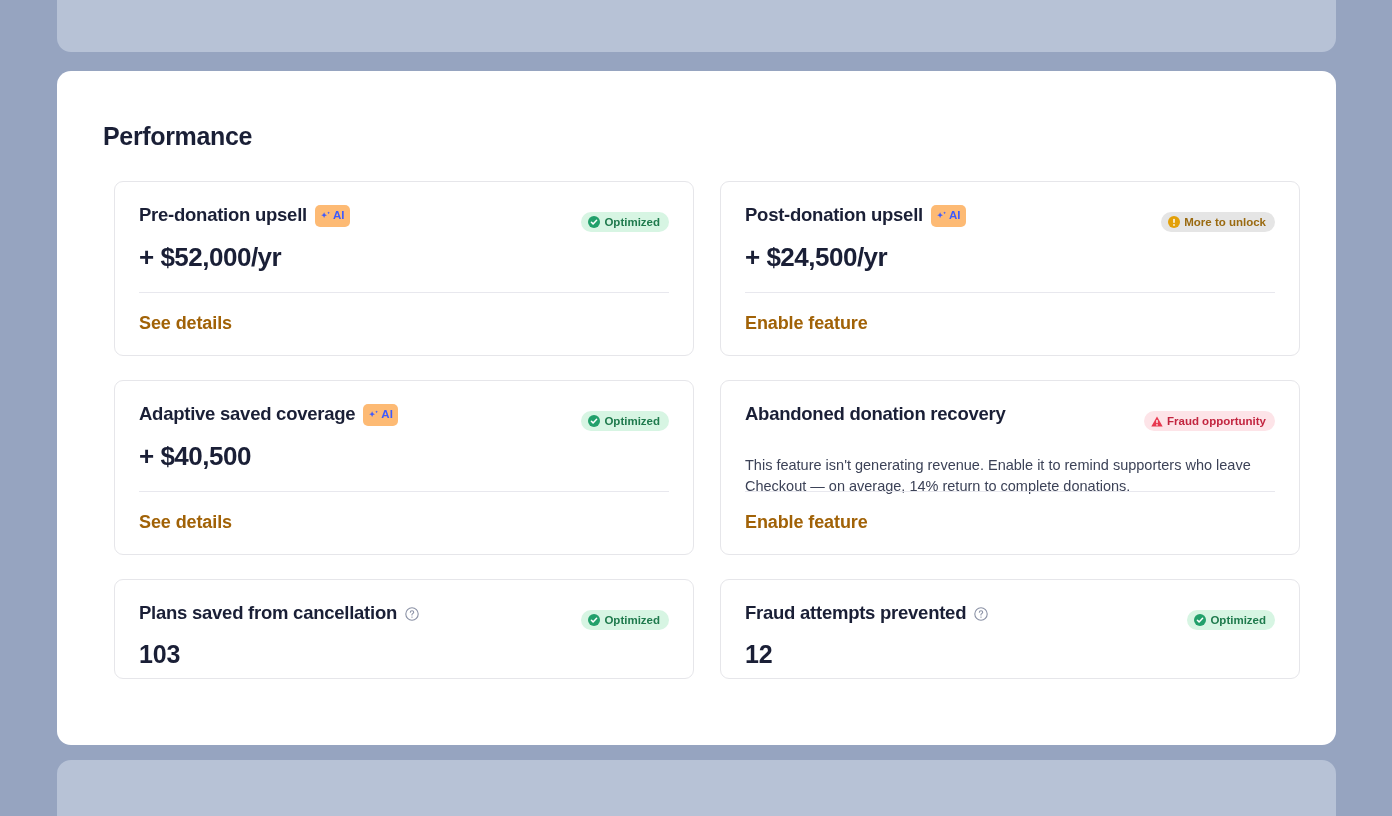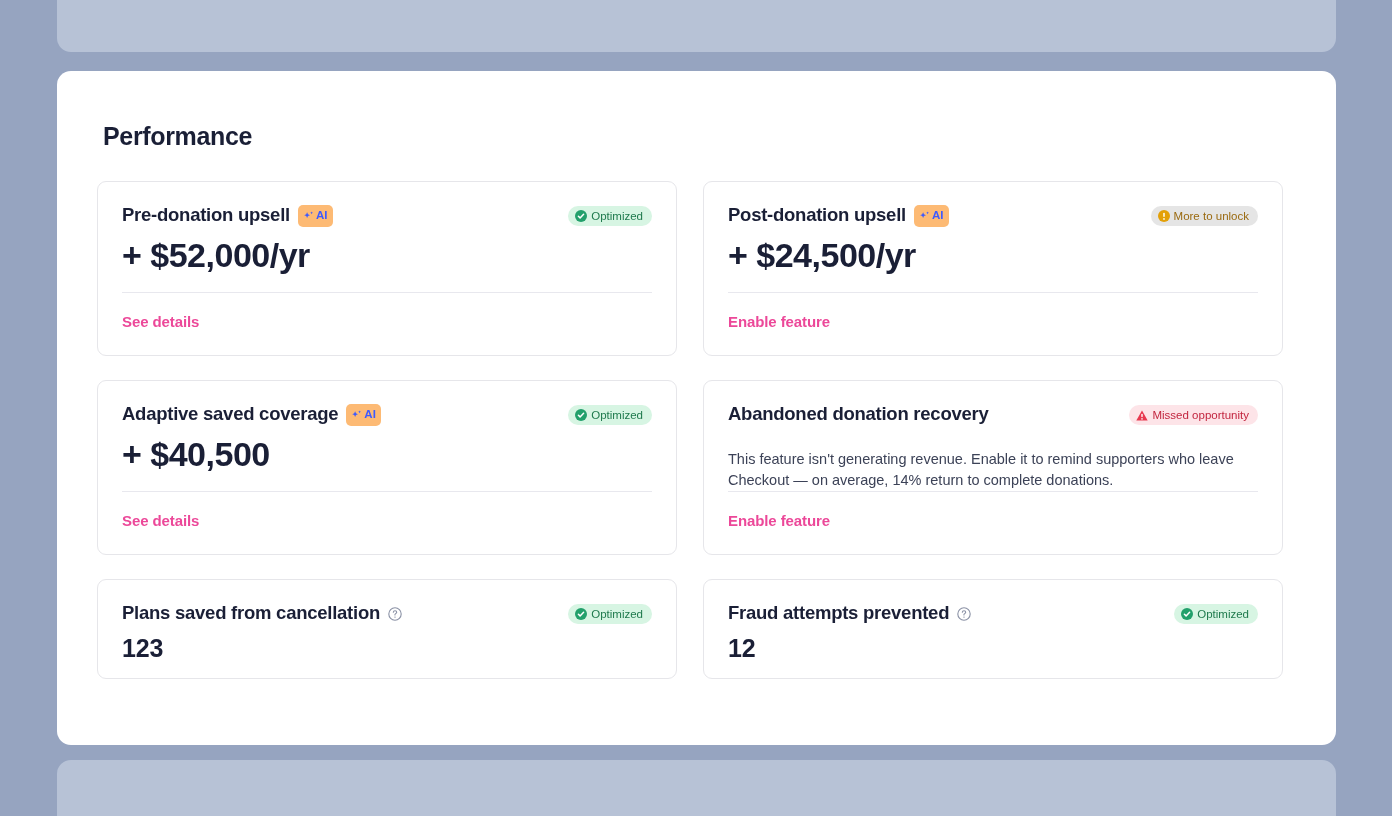--- a/index.html
+++ b/index.html
@@ -50,21 +50,21 @@
     top: 51px;
     font-size: 25px;
     font-weight: 700;
     letter-spacing: -0.35px;
     color: #1a1f36;
   }
 
   
   .metric-grid {
     position: absolute;
-    left: 40px;
+    left: 57px;
     top: 110px;
     width: 1186px;
     display: grid;
     grid-template-columns: 580px 580px;
     column-gap: 26px;
     row-gap: 24px;
   }
 
   .metric-card {
     position: relative;
@@ -127,34 +127,34 @@
   }
 
   
   .status-badge {
     display: inline-flex;
     align-items: center;
     gap: 4px;
     border-radius: 11px;
     padding: 3px 9px 3px 7px;
     font-size: 11.5px;
-    font-weight: 400;
+    font-weight: 700;
     line-height: 1.25;
     white-space: nowrap;
     flex: 0 0 auto;
-    margin-top: 2px;
+    margin-top: 8px;
   }
   .status-badge.optimized { background: #d7f5e3; color: #1f7a4d; }
   .status-badge.unlock    { background: #e5e5e5; color: #9a6a10; }
   .status-badge.missed    { background: #fde4e8; color: #c2253f; }
 
   
   .metric-value {
     margin-top: 10px;
-    font-size: 34px;
+    font-size: 26px;
     font-weight: 700;
     letter-spacing: -0.5px;
     color: #1a1f36;
   }
   .metric-value.small-num { font-size: 25px; letter-spacing: -0.2px; }
 
   
   .metric-desc {
     margin-top: 24px;
     font-size: 14.5px;
@@ -167,23 +167,23 @@
   .divider {
     position: absolute;
     left: 24px;
     right: 24px;
     height: 1px;
     background: #e8e8ee;
   }
   .card-link {
     position: absolute;
     left: 24px;
-    font-size: 15px;
+    font-size: 18px;
     font-weight: 600;
-    color: #ec4899;
+    color: #a16207;
     text-decoration: none;
     cursor: pointer;
     letter-spacing: -0.1px;
   }
   .metric-card.tall .divider   { top: 110px; }
   .metric-card.tall .card-link { top: 131px; }
 </style>
 </head>
 <body>
 
@@ -281,21 +281,21 @@
               <span class="card-title">Abandoned donation recovery</span>
             </div>
             <span class="status-badge missed">
               <span style="display: inline-flex;">
                 <svg width="12" height="11" viewBox="0 0 12 11" fill="none" xmlns="http://www.w3.org/2000/svg">
                   <path d="M6 0.6L11.7 10.6H0.3L6 0.6z" fill="#e8384f"></path>
                   <rect x="5.3" y="3.8" width="1.4" height="3.4" rx="0.7" fill="#ffffff"></rect>
                   <circle cx="6" cy="8.9" r="0.78" fill="#ffffff"></circle>
                 </svg>
               </span>
-              <span>Missed opportunity</span>
+              <span>Fraud opportunity</span>
             </span>
           </div>
           <div class="metric-desc">This feature isn't generating revenue. Enable it to remind supporters who leave Checkout — on average, 14% return to complete donations.</div>
           <div class="divider"></div>
           <a class="card-link">Enable feature</a>
         </div>
         <div class="metric-card short">
           <div class="card-head">
             <div class="title-row">
               <span class="card-title">Plans saved from cancellation</span>
@@ -310,21 +310,21 @@
             <span class="status-badge optimized">
               <span style="display: inline-flex;">
                 <svg width="12" height="12" viewBox="0 0 12 12" fill="none" xmlns="http://www.w3.org/2000/svg">
                   <circle cx="6" cy="6" r="6" fill="#22a06b"></circle>
                   <path d="M3.4 6.2l1.7 1.7 3.5-3.6" stroke="#ffffff" stroke-width="1.5" stroke-linecap="round" stroke-linejoin="round"></path>
                 </svg>
               </span>
               <span>Optimized</span>
             </span>
           </div>
-          <div class="metric-value small-num">123</div>
+          <div class="metric-value small-num">103</div>
         </div>
         <div class="metric-card short">
           <div class="card-head">
             <div class="title-row">
               <span class="card-title">Fraud attempts prevented</span>
               <span class="help-icon">
                 <svg width="14" height="14" viewBox="0 0 14 14" fill="none" xmlns="http://www.w3.org/2000/svg">
                   <circle cx="7" cy="7" r="6.2" stroke="#8a91a5" stroke-width="1.1"></circle>
                   <path d="M5.35 5.3c0-.95.75-1.6 1.7-1.6.95 0 1.65.6 1.65 1.45 0 .75-.45 1.1-1.05 1.5-.5.33-.7.6-.7 1.15v.2" stroke="#8a91a5" stroke-width="1.1" stroke-linecap="round" fill="none"></path>
                   <circle cx="7" cy="10.1" r="0.72" fill="#8a91a5"></circle>

